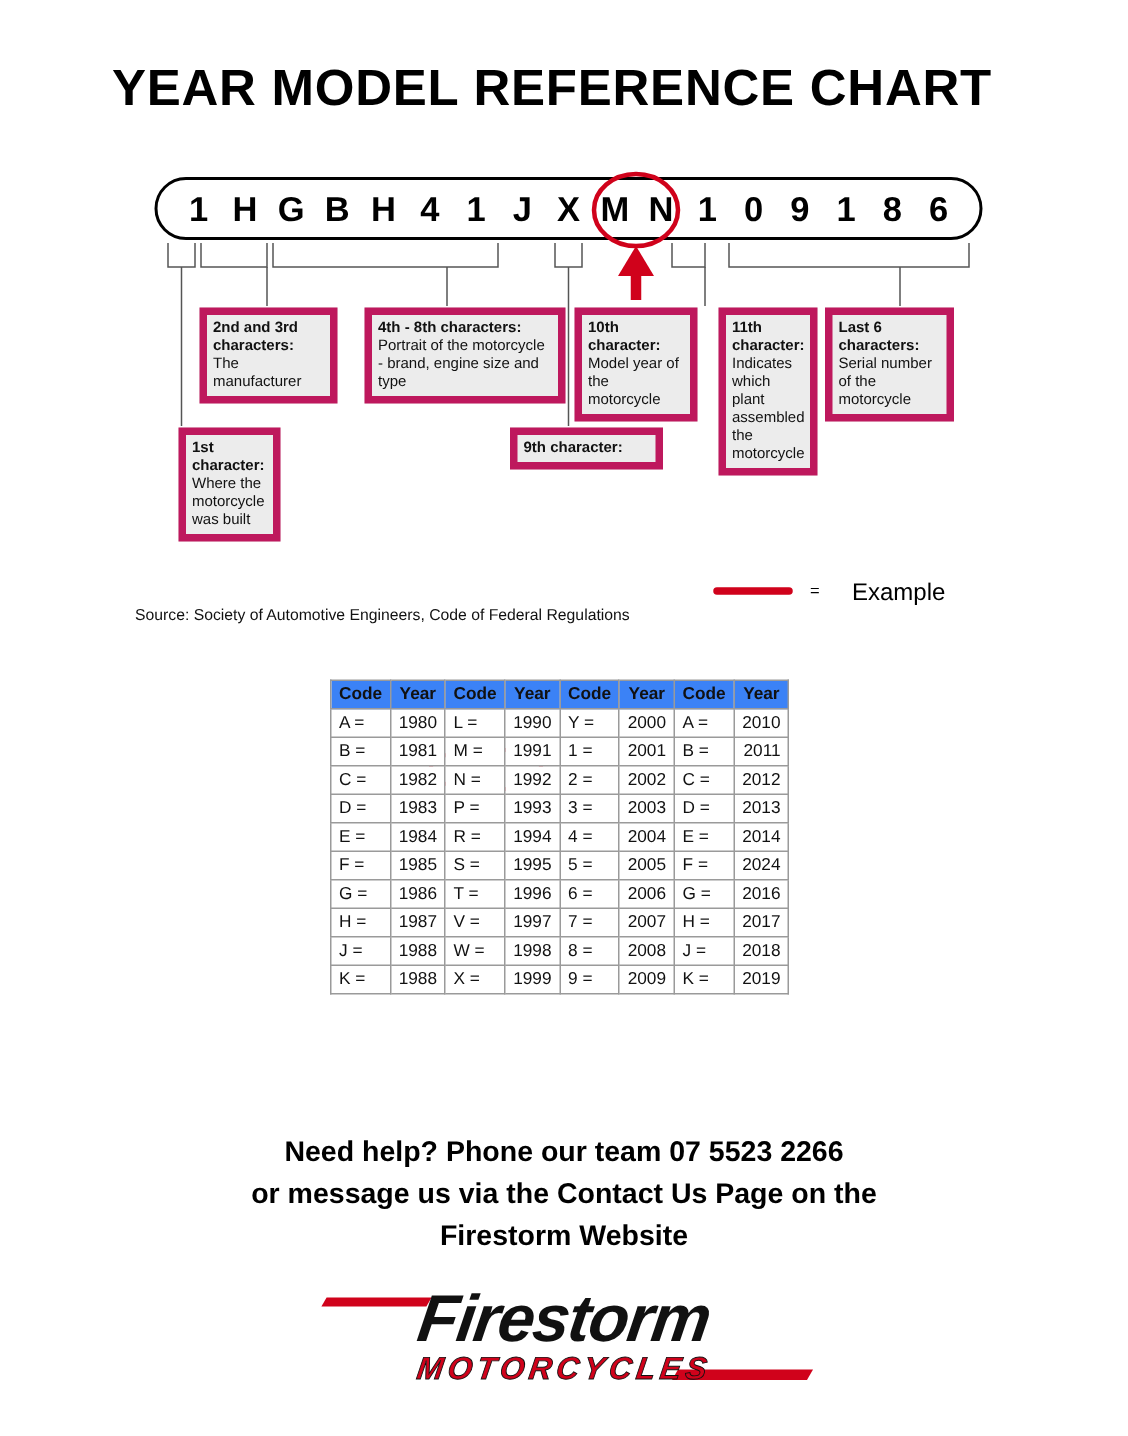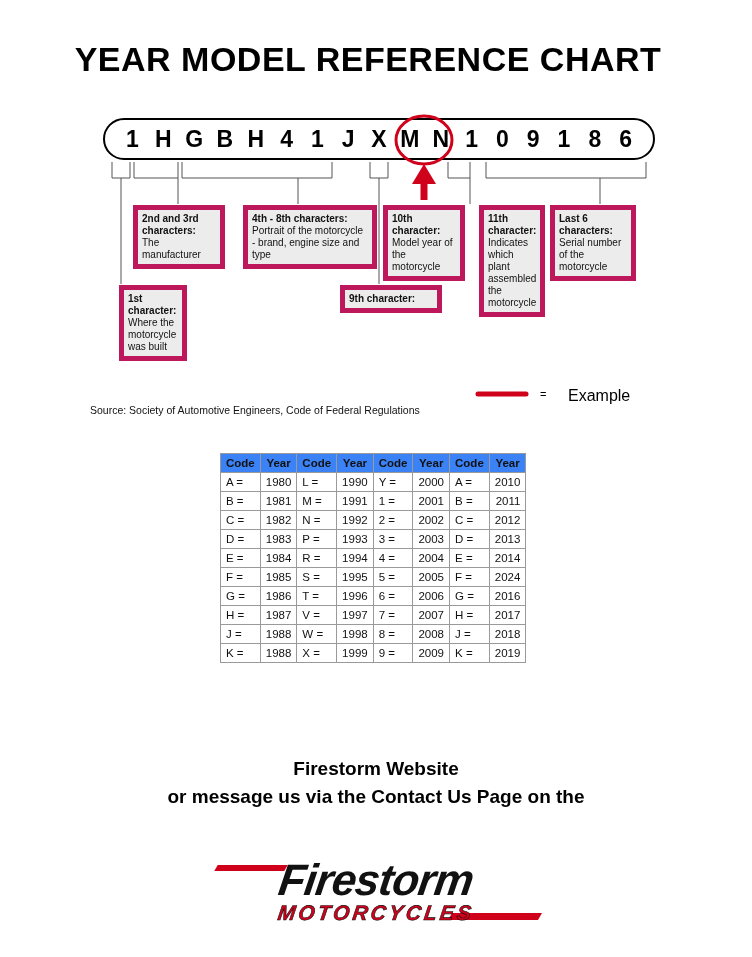--- a/index.html
+++ b/index.html
@@ -397,22 +397,23 @@
         <td class="code-cell">9 =</td>
         <td class="year-cell">2009</td>
         <td class="code-cell">K =</td>
         <td class="year-cell">2019</td>
       </tr>
     </tbody>
   </table>
 </div>
 
 <div id="help">
+  <div>Need help?  Phone our team 07 5523 2266</div>
+  <div>or message us via the Contact Us Page on the</div>
   <div>Firestorm Website</div>
-  <div>or message us via the Contact Us Page on the</div>
 </div>
 
 <div id="logo">
   <div id="logo-inner">
     <div class="logo-swoosh" style="left:10px; top:10px; width:70px; height:6px; transform:skewX(-30deg);"></div>
     <div class="logo-swoosh" style="right:6px; top:58px; width:90px; height:7px; transform:skewX(-30deg);"></div>
     <div id="logo-firestorm">Firestorm</div>
     <div id="logo-moto">MOTORCYCLES</div>
   </div>
 </div>

